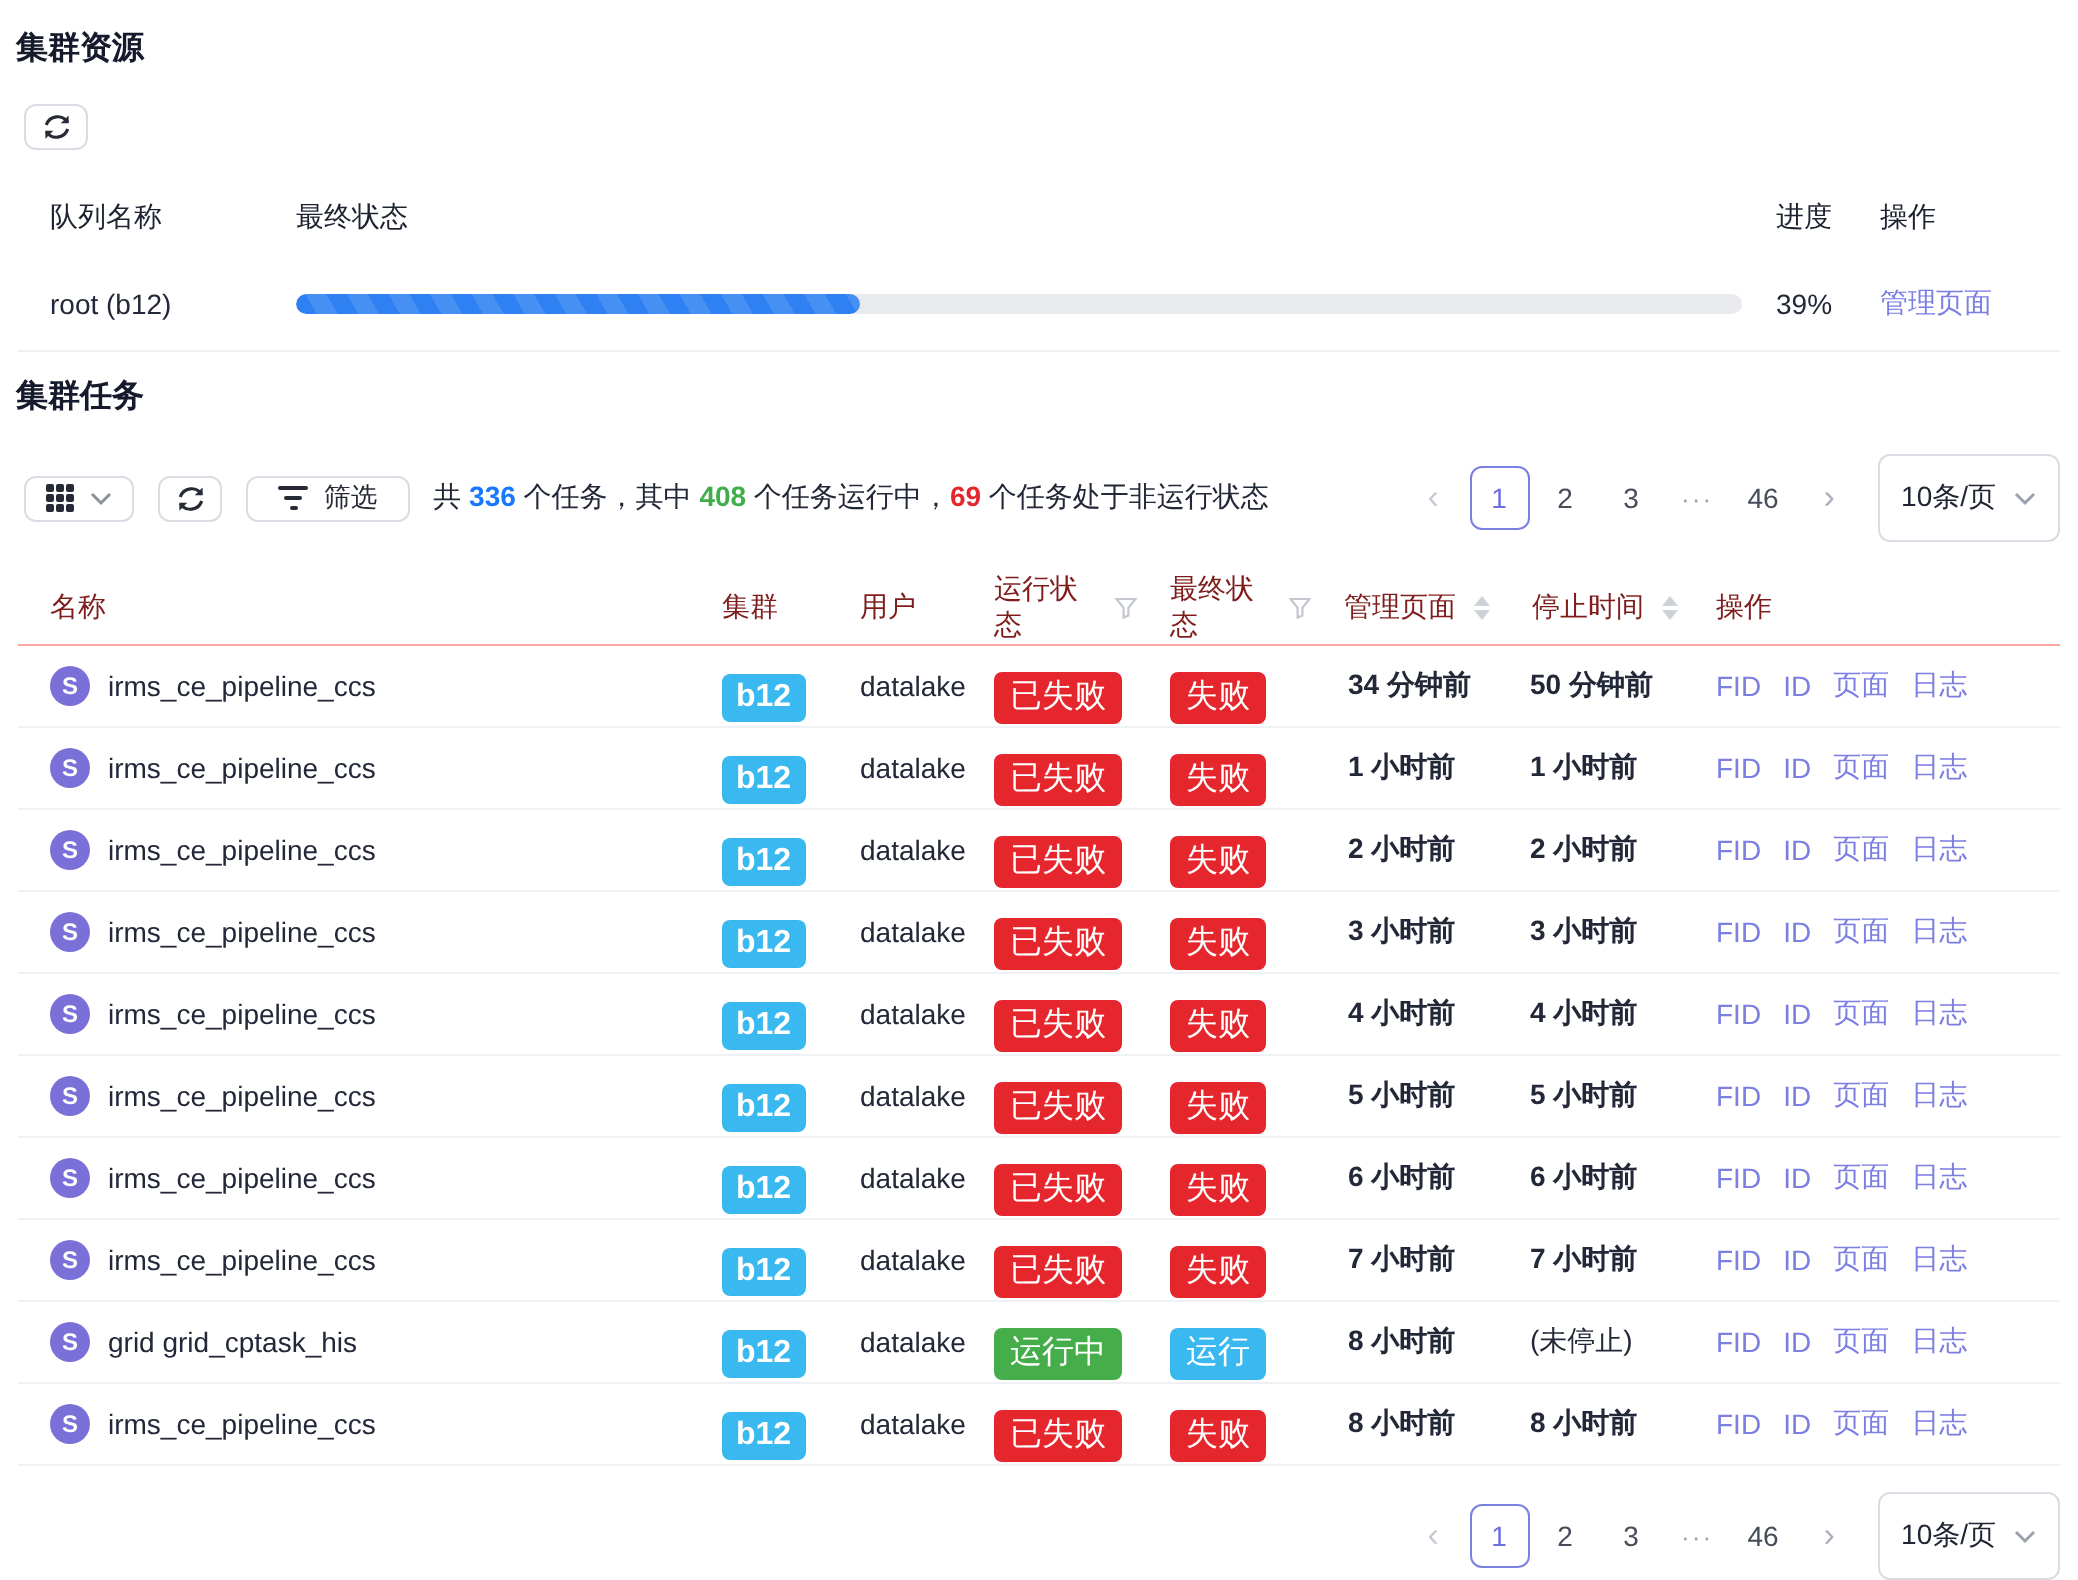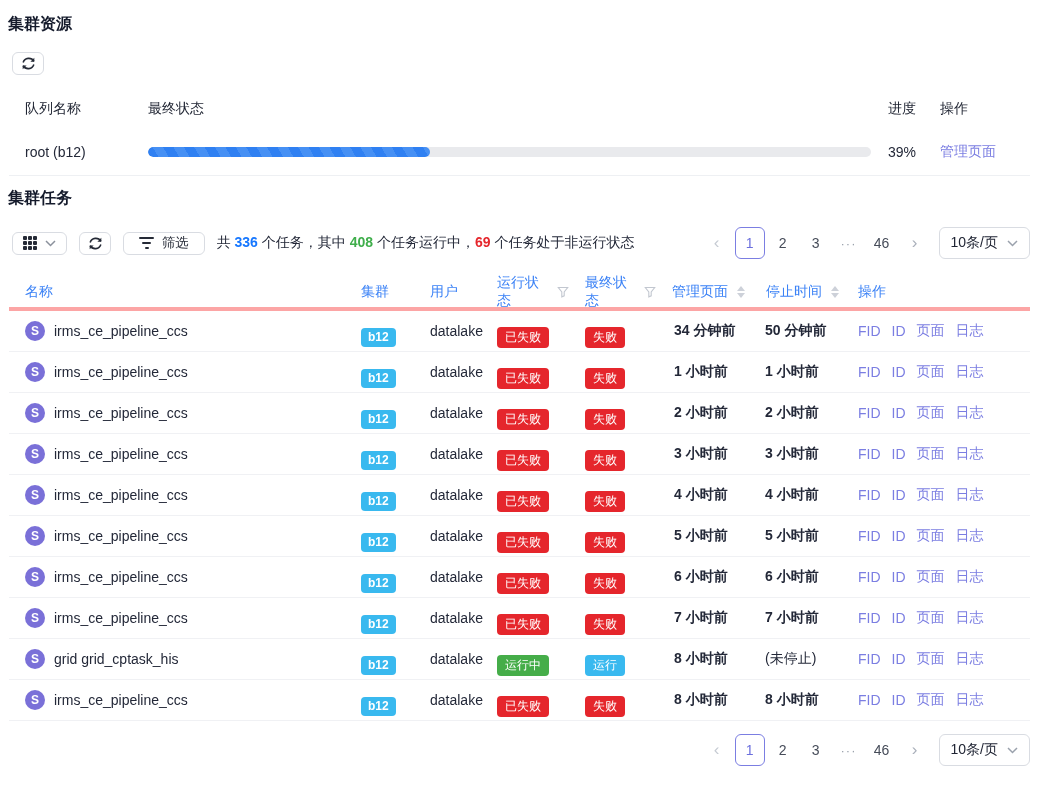--- a/index.html
+++ b/index.html
@@ -40,44 +40,44 @@
   .q-head { height:40px; font-weight:500; color:#1d2230; }
   .q-head > div, .q-row > div { padding-left:16px; }
   .q-row { height:47px; border-bottom:1px solid #eef0f3; }
   .progress-track { width:723px; height:10px; background:#e9eaed; border-radius:5px; overflow:hidden; }
   .progress-fill { height:100%; border-radius:5px;
     background:repeating-linear-gradient(60deg,#2f80f2 0 9px,#4690f4 9px 18px); }
   a.link { color:#7b7ee2; text-decoration:none; cursor:pointer; }
 
   
   .t-head, .t-row { display:grid; grid-template-columns:336px 69px 67px 88px 87px 94px 92px 1fr; align-items:center; margin:0 9px; }
-  .t-head { height:37px; border-bottom:4px solid #fca5a5; font-weight:500; color:#3b82f6; }
+  .t-head { height:37px; border-bottom:1px solid #fca5a5; font-weight:500; color:#7f1d1d; }
   .t-head > div, .t-row > div { padding-left:16px; display:flex; align-items:center; }
   .t-row { height:41px; border-bottom:1px solid #f0f1f4; }
   .funnel { margin-left:9px; display:inline-flex; }
   .avatar { width:20px; height:20px; min-width:20px; border-radius:50%; background:#7a70d8; color:#fff;
     font-size:12px; font-weight:600; display:inline-flex; align-items:center; justify-content:center; margin-right:9px; }
-  .tag { display:inline-block; border-radius:4px; padding:3px 8px; font-size:12px; line-height:1.25; color:#fff;margin-top:12px; }
+  .tag { display:inline-block; border-radius:4px; padding:3px 8px; font-size:16px; line-height:1.25; color:#fff;margin-top:12px; }
   .tag[data-color="red"]   { background:#e5262c; }
   .tag[data-color="green"] { background:#45ad49; }
   .tag[data-color="cyan"]  { background:#39b9ef; }
   .tag.cluster { background:#39b9ef; font-weight:700; padding:2px 7px; }
   .time { font-weight:700; }
   .time[data-muted="true"] { font-weight:400; }
   .row-actions a { margin-right:11px; }
 
   
   .pager { display:flex; align-items:center; gap:3px; margin-left:auto; }
   .pg-item { min-width:30px; height:32px; display:inline-flex; align-items:center; justify-content:center;
     color:#464c59; cursor:pointer; border-radius:6px; background:#fff; }
   .pg-chev { font-size:17px; color:#c6cbd3; }
   .pg-chev.next { color:#aab0bb; }
   .pg-active { border:1px solid #7b7ee2; color:#6b6fdd; }
   .pg-ellipsis { color:#9aa1ac; letter-spacing:1px; font-size:13px; }
-  .size-select { height:32px; border:1px solid #d9dce2; border-radius:6px; background:#fff; padding:0 11px;
+  .size-select { height:44px; border:1px solid #d9dce2; border-radius:6px; background:#fff; padding:0 11px;
     display:inline-flex; align-items:center; gap:9px; cursor:pointer; margin-left:6px; color:#202534; }
   .bottom-bar { display:flex; margin:13px 9px 0 12px; }
 </style>
 </head>
 <body>
 
 <div class="section-title">集群资源</div>
 
 <div style="margin:17px 0 0 12px;">
   <button class="icon-btn">

